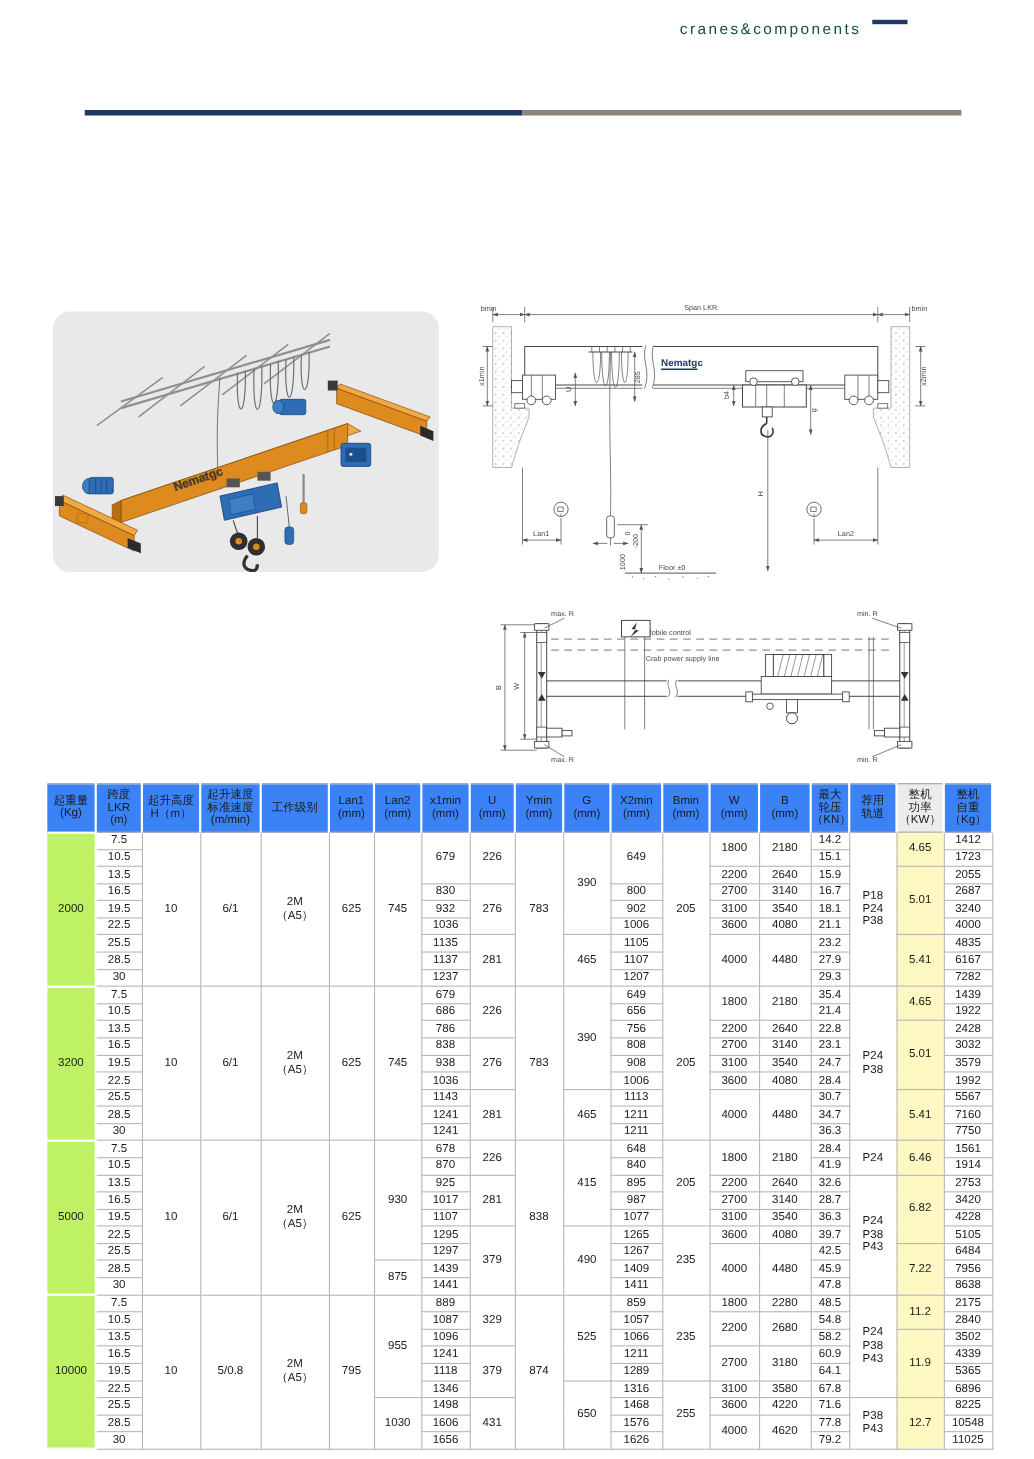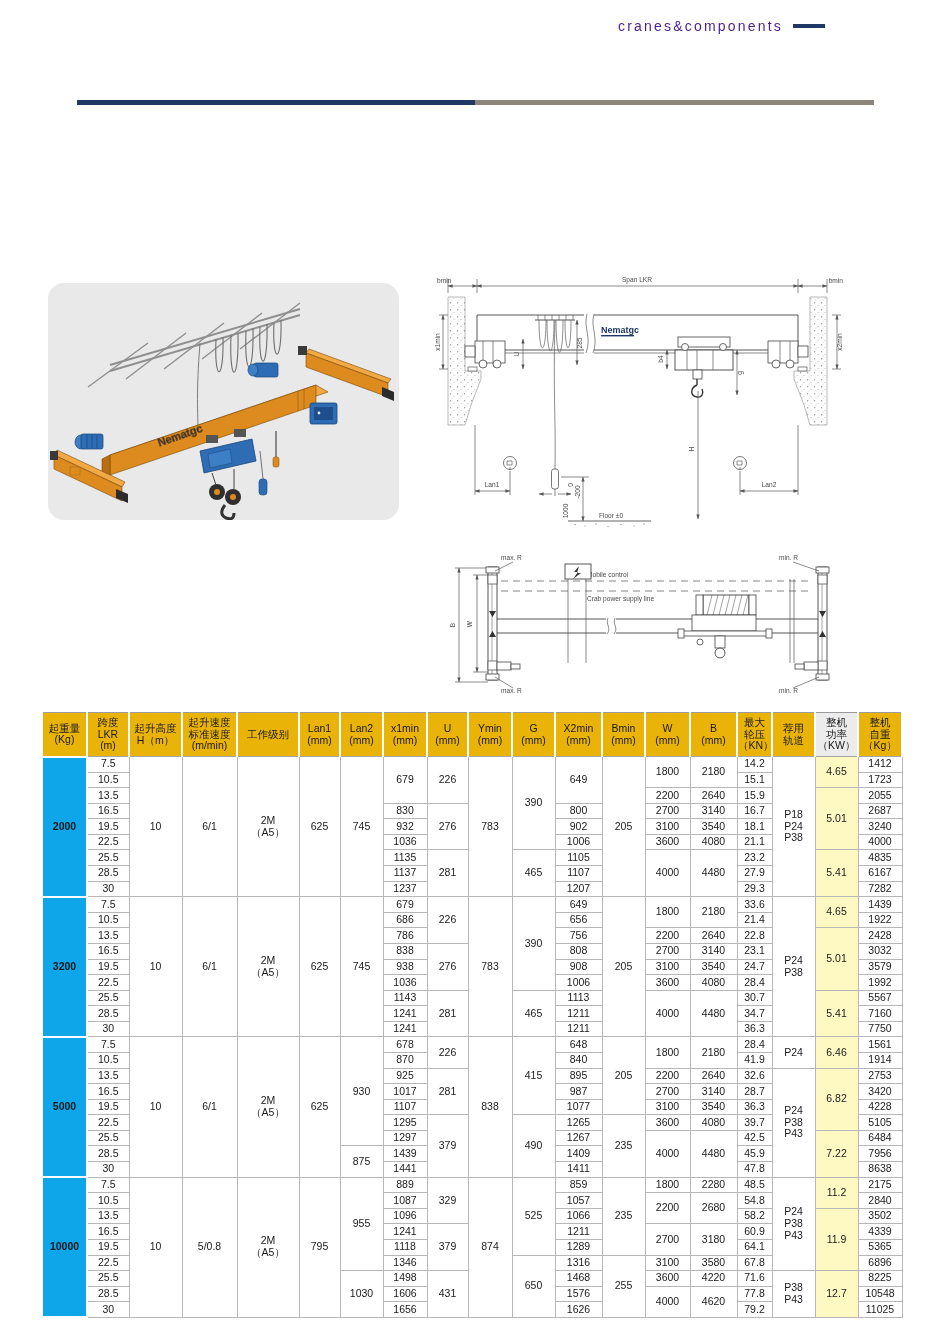--- a/index.html
+++ b/index.html
@@ -5,45 +5,45 @@
   html,body{margin:0;padding:0;}
   body{
     width:940px;height:1326px;position:relative;background:#ffffff;
     font-family:"Liberation Sans","DejaVu Sans",sans-serif;color:#1b1b1b;
     overflow:hidden;
   }
   
   .logo{position:absolute;left:612px;top:22px;width:272px;}
   .logo-row{display:flex;align-items:flex-start;}
   .logo-text{font-size:52px;font-weight:bold;color:#1F3864;letter-spacing:-2px;line-height:1.0;margin-left:1px;}
-  .logo-tagline{display:flex;align-items:center;margin-top:-4px;margin-left:6px;
-    font-size:14px;letter-spacing:2.2px;color:#4c1d95;}
+  .logo-tagline{display:flex;align-items:flex-start;margin-top:-4px;margin-left:6px;
+    font-size:14px;letter-spacing:2.2px;color:#14532d;}
   .logo-dash{display:inline-block;width:32px;height:4px;background:#1F3864;margin-left:10px;}
   .rule-navy{position:absolute;left:77px;top:100px;width:398px;height:5px;background:#1F3864;}
   .rule-gray{position:absolute;left:475px;top:100px;width:399px;height:5px;background:#8B857B;}
   
   .iso-panel{position:absolute;left:48px;top:283px;width:351px;height:237px;}
   .elev{position:absolute;left:435px;top:273px;width:410px;height:256px;}
   .plan{position:absolute;left:435px;top:545px;width:410px;height:150px;}
   svg{font-family:"Liberation Sans","DejaVu Sans",sans-serif;}
   .dimtxt{font-size:6.6px;fill:#4a4a4a;}
   .dln{stroke:#5a5a5a;stroke-width:0.7;fill:none;}
   .tln{stroke:#444;stroke-width:0.9;fill:none;}
   
   #spec-table{position:absolute;left:41px;top:712px;border-collapse:collapse;table-layout:fixed;
     width:860px;font-size:10.5px;color:#1a1a1a;}
   #spec-table thead tr{height:44px;}
   #spec-table tbody tr{height:15.58px;}
-  #spec-table th{background:#eab308;font-weight:normal;white-space:pre-line;line-height:1.1;
+  #spec-table th{background:#3b82f6;font-weight:normal;white-space:pre-line;line-height:1.1;
     padding:2px 0;border-left:2px solid #fff;border-right:2px solid #fff;
     border-top:1px solid #9b9b9b;border-bottom:1px solid #a8a8a8;font-size:10.5px;}
   #spec-table th.pw{background:#ECECEC;}
   #spec-table td{border:1px solid #b7b7b7;text-align:center;vertical-align:middle;
     white-space:pre-line;line-height:1.12;padding:0;background:#fff;}
-  #spec-table td.cap{background:#0ea5e9;border:2px solid #ffffff;font-weight:bold;}
+  #spec-table td.cap{background:#bef264;border:2px solid #ffffff;}
   #spec-table td.pw{background:#fef9c3;}
 </style>
 </head>
 <body>
 
 <div class="logo">
   <div class="logo-tagline">
     <span>cranes&amp;components</span>
     <span class="logo-dash"></span>
   </div>
@@ -572,21 +572,21 @@
         <td rowspan="9">625</td>
         <td rowspan="9">745</td>
         <td rowspan="1">679</td>
         <td rowspan="3">226</td>
         <td rowspan="9">783</td>
         <td rowspan="6">390</td>
         <td rowspan="1">649</td>
         <td rowspan="9">205</td>
         <td rowspan="2">1800</td>
         <td rowspan="2">2180</td>
-        <td rowspan="1">33.6</td>
+        <td rowspan="1">35.4</td>
         <td rowspan="9">P24
 P38</td>
         <td rowspan="2" class="pw">4.65</td>
         <td rowspan="1">1439</td>
       </tr>
       <tr>
         <td rowspan="1">10.5</td>
         <td rowspan="1">686</td>
         <td rowspan="1">656</td>
         <td rowspan="1">21.4</td>

